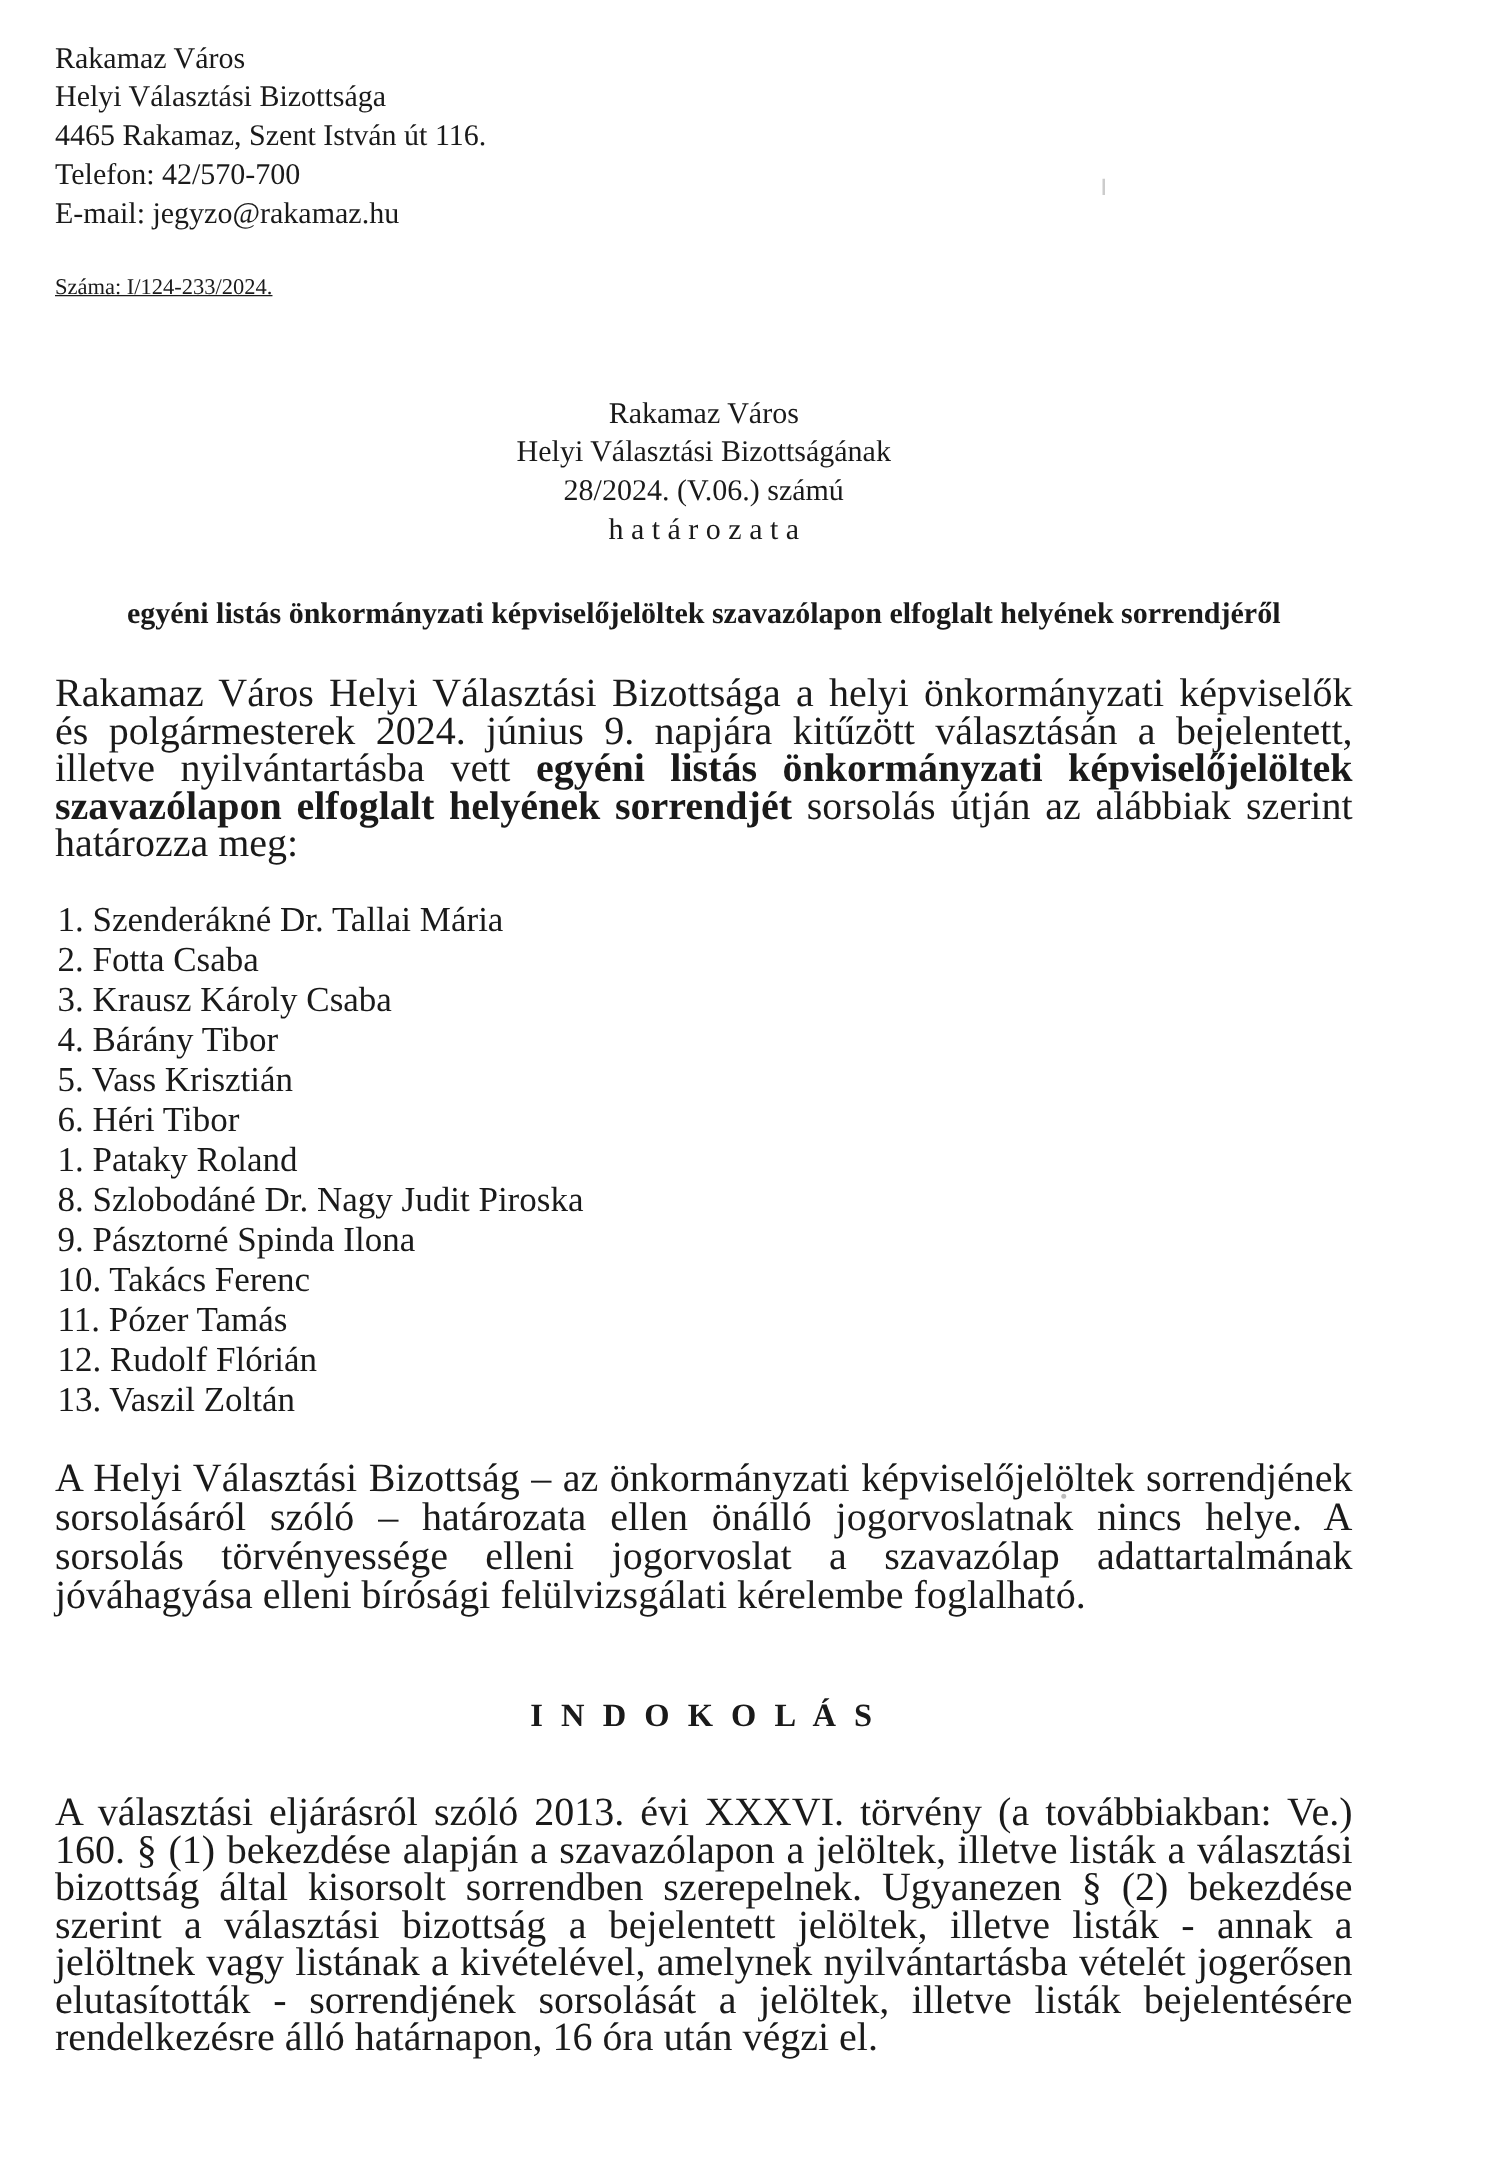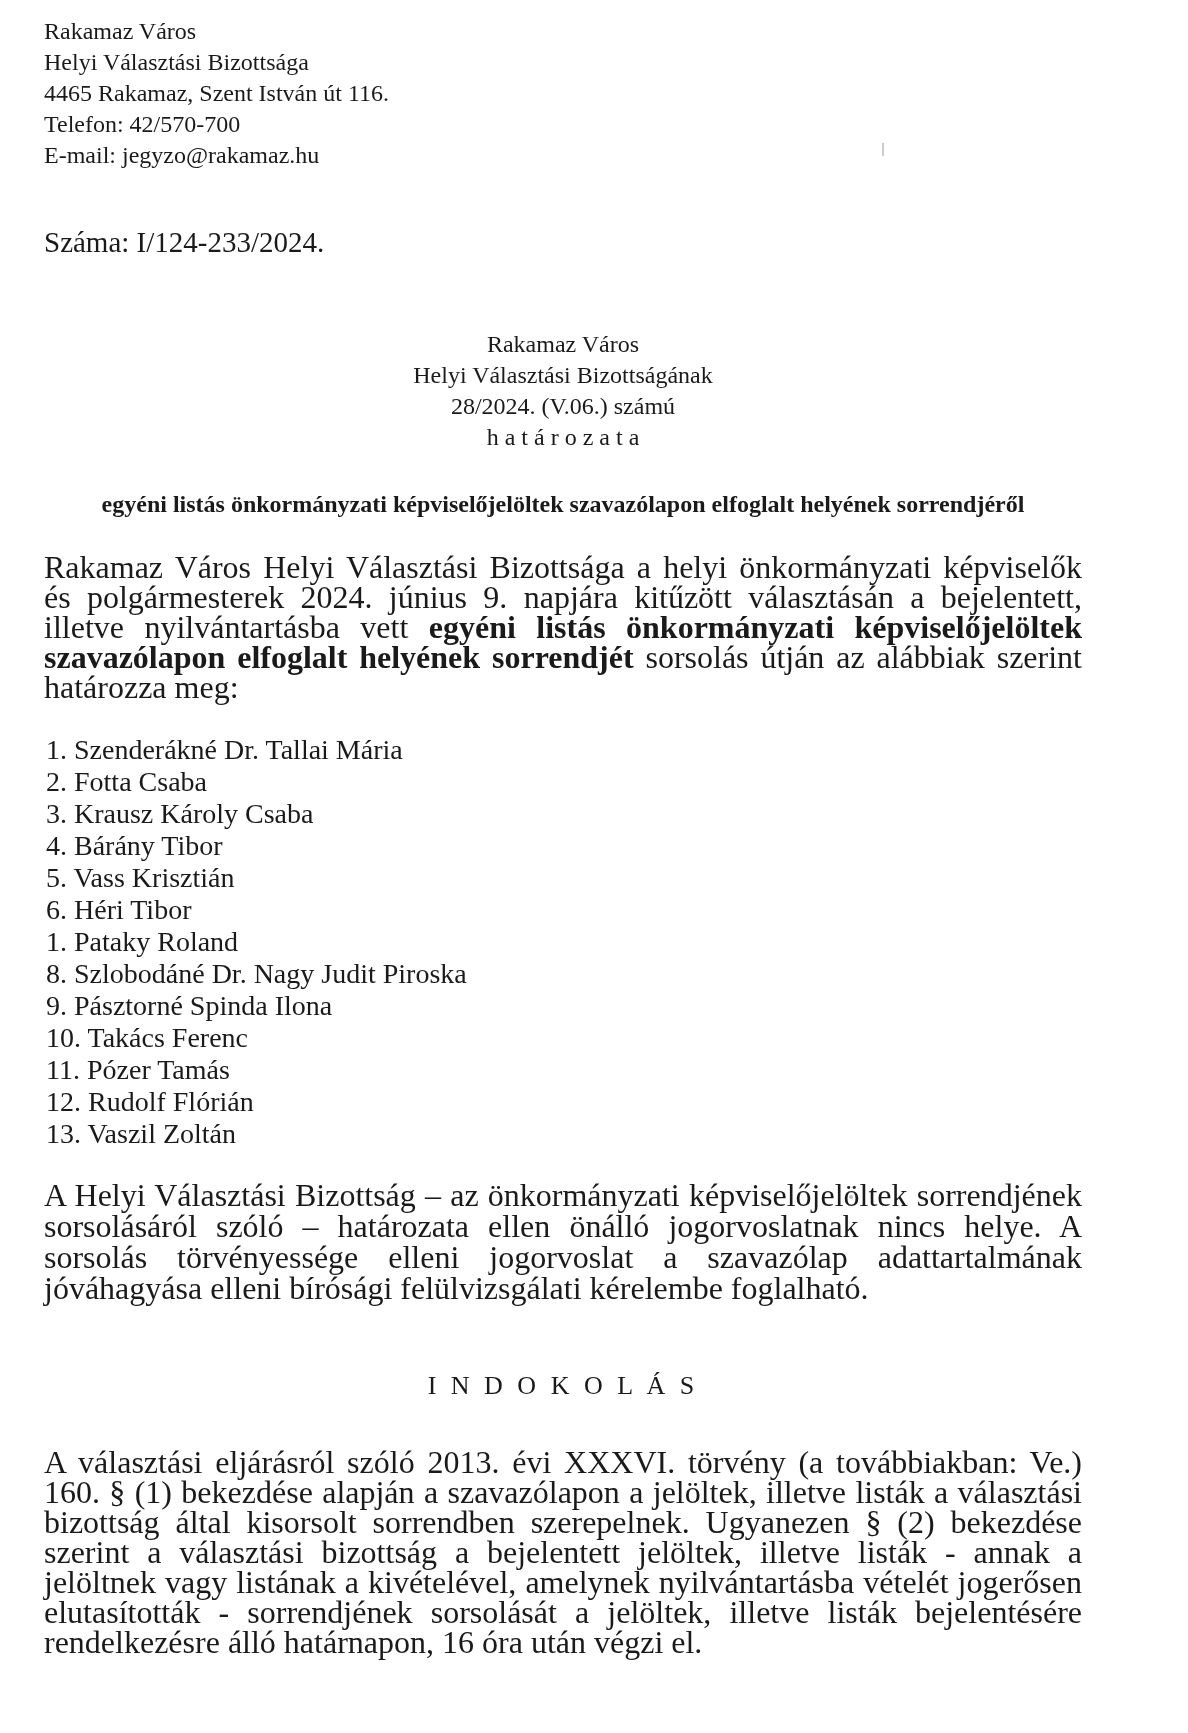--- a/index.html
+++ b/index.html
@@ -12,32 +12,33 @@
     height: 1733px;
     position: relative;
     overflow: hidden;
     font-family: "Liberation Serif", "DejaVu Serif", serif;
     color: #1a1a1a;
   }
   .page {
     position: relative;
     width: 1188px;
     height: 1733px;
-    padding: 16px 106px 0 44px;
+    padding: 32px 106px 0 44px;
     box-sizing: border-box;
   }
   .header-block {
     font-size: 24px;
     line-height: 31px;
     text-align: left;
   }
   .case-number {
-    font-size: 29px;
+    font-size: 18px;
     line-height: 31px;
-    margin-top: 56px;
+    margin-top: 27px;
+    text-decoration: underline;
   }
   .title-block {
     margin-top: 71px;
     text-align: center;
     font-size: 24px;
     line-height: 31px;
   }
   .subject {
     margin: 35px auto 0 auto;
     max-width: 940px;
@@ -58,21 +59,21 @@
   .candidate-list {
     list-style: none;
     margin: 32px 0 0 0;
     padding: 0 0 0 2px;
     font-size: 28px;
     line-height: 32px;
   }
   .reasoning-heading {
     margin-top: 67px;
     text-align: center;
-    font-weight: normal;
+    font-weight: bold;
     font-size: 26px;
     line-height: 30px;
     letter-spacing: 4px;
   }
   .bold { font-weight: bold; }
   .scan-artifact { position: absolute; }
   .artifact-1 {
     left: 882px; top: 143px;
     width: 2px; height: 13px;
     background: #cccccc;

